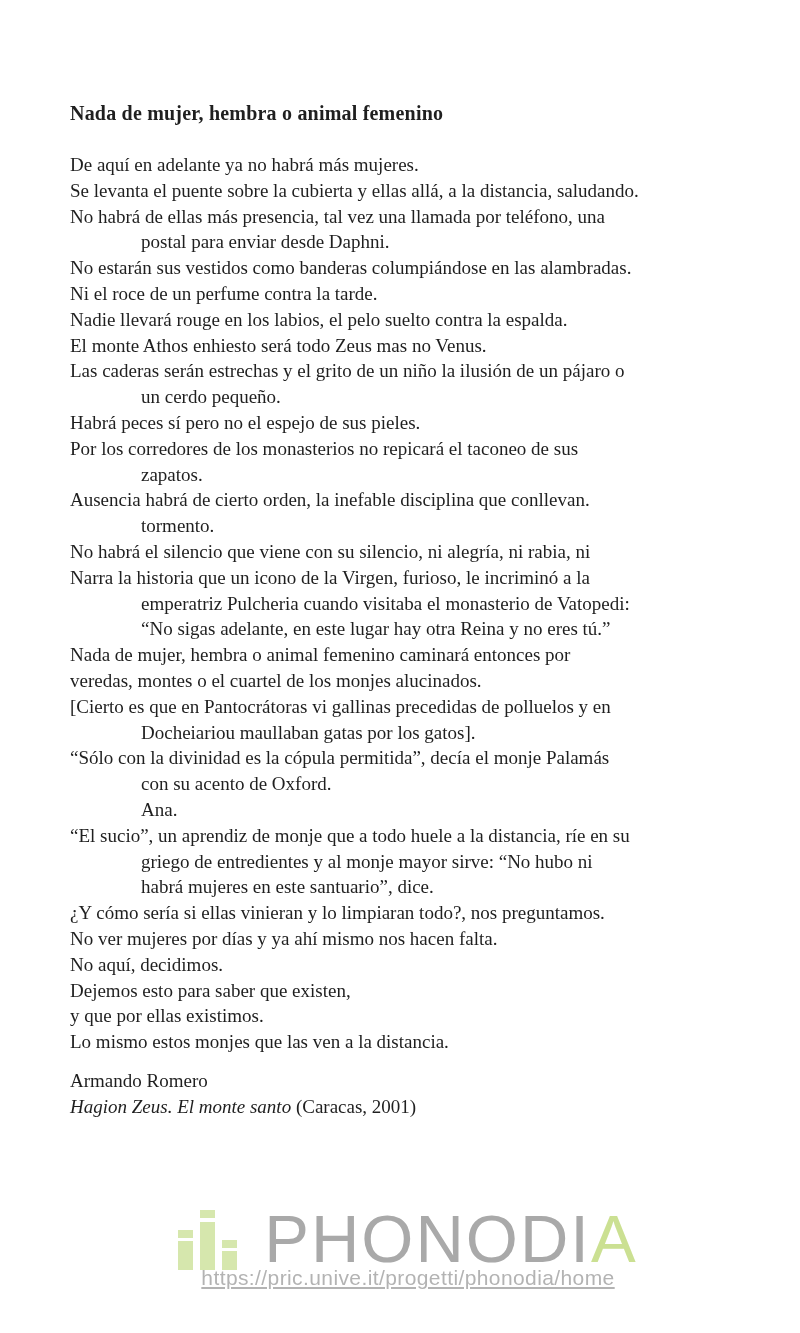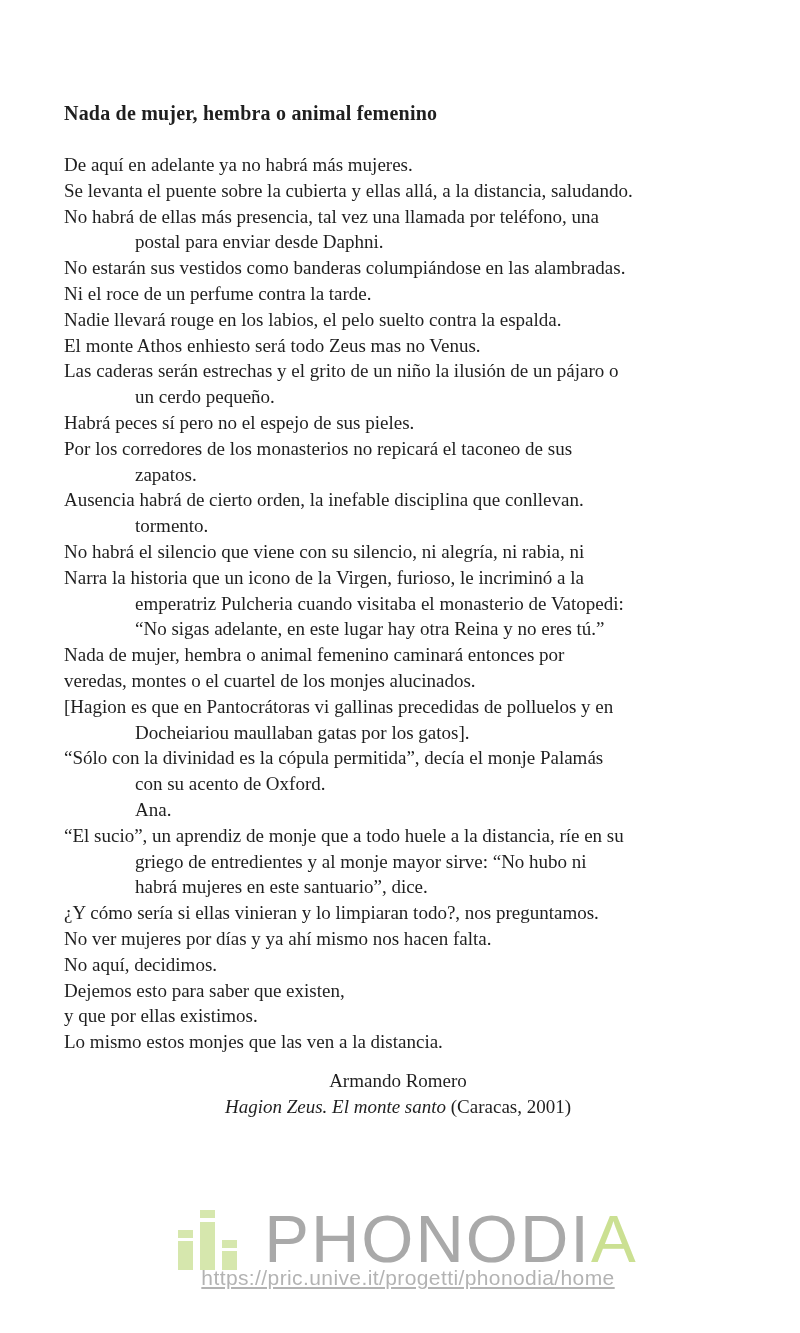--- a/index.html
+++ b/index.html
@@ -15,41 +15,41 @@
     position: relative;
     width: 800px;
     height: 1333px;
     background: #ffffff;
     overflow: hidden;
     font-family: "Liberation Serif", serif;
     color: var(--text);
   }
   .content {
     position: absolute;
-    left: 64px;
+    left: 70px;
     top: 100px;
     width: 668px;
   }
   .title {
     font-size: 20px;
     line-height: 26px;
     font-weight: bold;
     letter-spacing: 0.2px;
     margin-bottom: 26px;
     white-space: pre;
   }
   .line {
     font-size: 19px;
     line-height: 25.8px;
     white-space: pre;
   }
   .line.indent { padding-left: 71px; }
   .attribution {
     margin-top: 13px;
-    text-align: center;
+    text-align: left;
     font-size: 19px;
     line-height: 26px;
   }
   .attribution .source { white-space: pre; }
   .italic { font-style: italic; }
   .logo-block {
     position: absolute;
     left: 8px;
     top: 1208px;
     width: 100%;
@@ -129,21 +129,21 @@
         <div class="line"><span>Narra la historia que un icono de la Virgen, furioso, le incriminó a la</span></div>
 
         <div class="line indent"><span>emperatriz Pulcheria cuando visitaba el monasterio de Vatopedi:</span></div>
 
         <div class="line indent"><span>“No sigas adelante, en este lugar hay otra Reina y no eres tú.”</span></div>
 
         <div class="line"><span>Nada de mujer, hembra o animal femenino caminará entonces por</span></div>
 
         <div class="line"><span>veredas, montes o el cuartel de los monjes alucinados.</span></div>
 
-        <div class="line"><span>[Hagion es que en Pantocrátoras vi gallinas precedidas de polluelos y en</span></div>
+        <div class="line"><span>[Cierto es que en Pantocrátoras vi gallinas precedidas de polluelos y en</span></div>
 
         <div class="line indent"><span>Docheiariou maullaban gatas por los gatos].</span></div>
 
         <div class="line"><span>“Sólo con la divinidad es la cópula permitida”, decía el monje Palamás</span></div>
 
         <div class="line indent"><span>con su acento de Oxford.</span></div>
 
 
         <div class="line indent"><span>Ana.</span></div>
 

